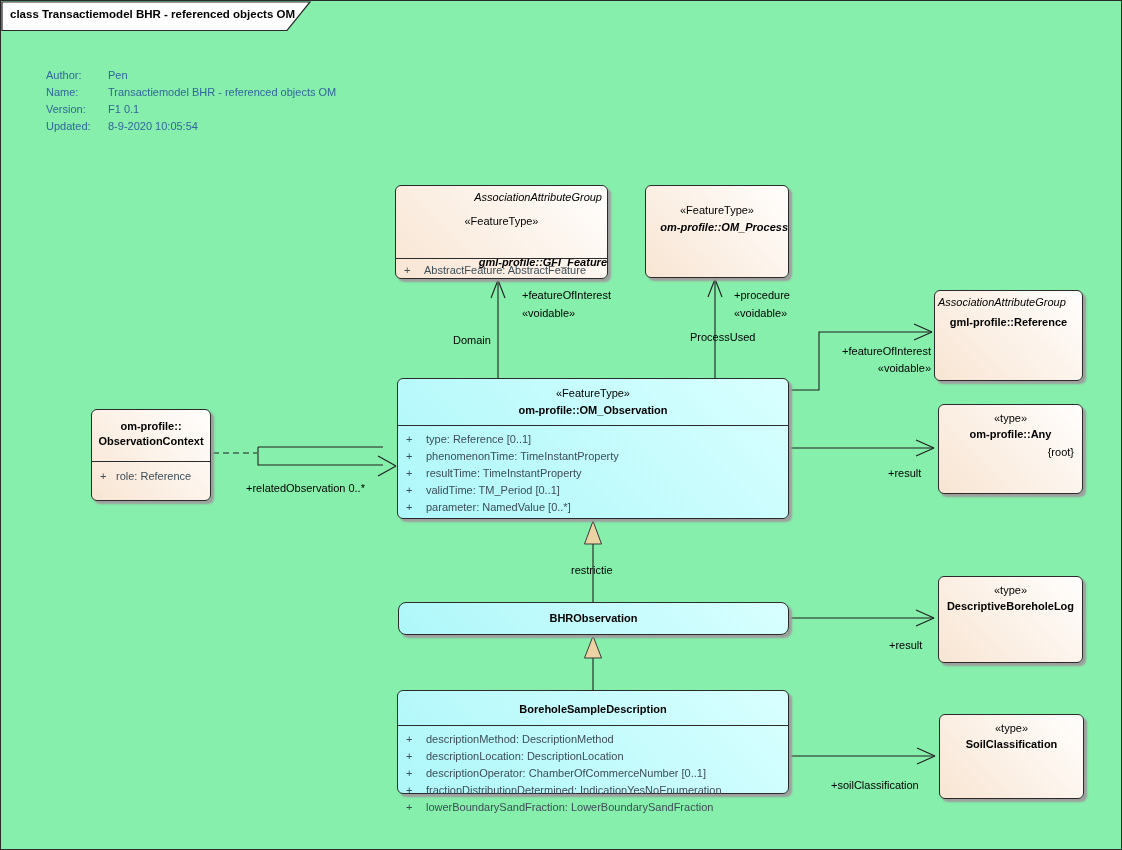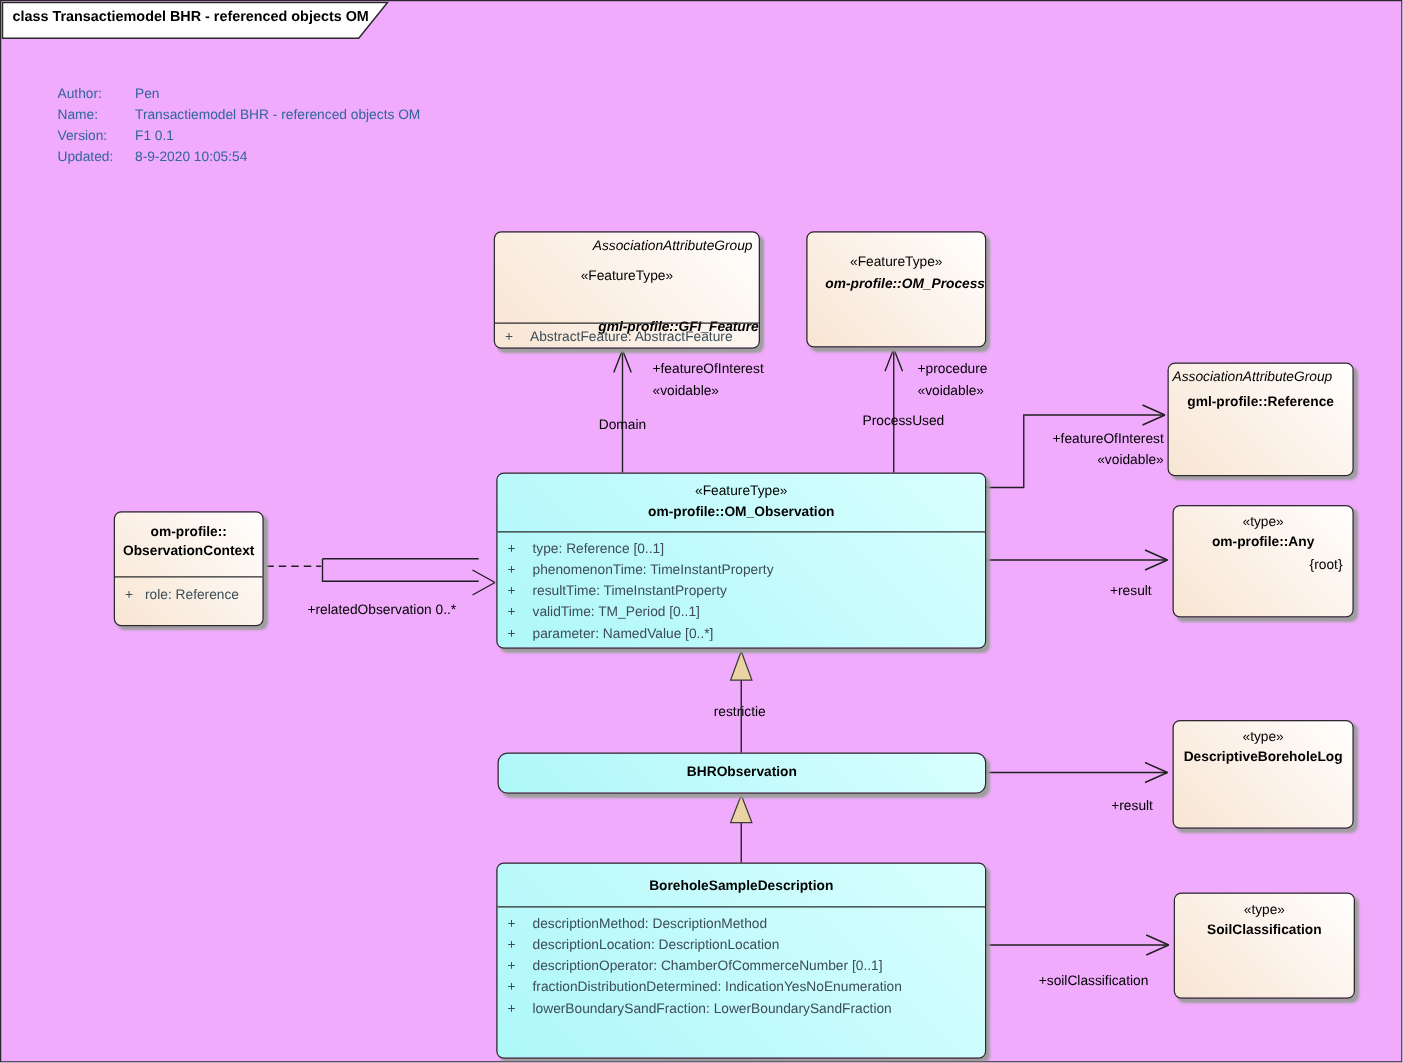--- a/index.html
+++ b/index.html
@@ -1,17 +1,17 @@
 <!DOCTYPE html>
 <html><head>
 <meta charset="utf-8">
 <style>
   html,body{margin:0;padding:0;background:#fff;}
   body{font-family:"Liberation Sans", sans-serif;}
-  .canvas{position:relative;width:1122px;height:850px;background:#f0abfc;border:1px solid #2a2a2a;box-sizing:border-box;overflow:hidden;}
+  .canvas{position:relative;width:1122px;height:850px;background:#86efac;border:1px solid #2a2a2a;box-sizing:border-box;overflow:hidden;}
   svg.wires{position:absolute;left:0;top:0;pointer-events:none;}
 
   
   .frame-tab-text{position:absolute;left:9px;top:7px;font-size:11.5px;font-weight:bold;color:#000;white-space:nowrap;z-index:4;}
 
   
   .metadata{position:absolute;left:45px;top:66px;font-size:11px;color:#31659C;z-index:2;}
   .metadata .mrow{display:flex;height:17px;line-height:17px;}
   .metadata .mlabel{width:62px;}
   .metadata .mvalue{white-space:nowrap;}
@@ -179,21 +179,21 @@
 
   <div class="uml-box bg-cyan" style="left:397px;top:601px;width:391px;height:33px;border-radius:8px;">
     <div class="bline center cname" style="top:9px;">BHRObservation</div>
   </div>
 
   <div class="uml-box bg-beige" style="left:937px;top:575px;width:145px;height:87px;">
     <div class="bline center stereo" style="top:7px;">«type»</div>
     <div class="bline center cname" style="top:23px;">DescriptiveBoreholeLog</div>
   </div>
 
-  <div class="uml-box bg-cyan" style="left:396px;top:689px;width:392px;height:157px;">
+  <div class="uml-box bg-cyan" style="left:396px;top:689px;width:392px;height:104px;">
     <div class="bline center cname" style="top:12px;">BoreholeSampleDescription</div>
     <div class="sep" style="top:34px;"></div>
     <div class="attr-row" style="top:40px;">
       <span class="attr-vis">+</span>
       <span class="attr-text">descriptionMethod: DescriptionMethod</span>
     </div>
     <div class="attr-row" style="top:57px;">
       <span class="attr-vis">+</span>
       <span class="attr-text">descriptionLocation: DescriptionLocation</span>
     </div>
@@ -211,21 +211,21 @@
     </div>
   </div>
 
   <div class="uml-box bg-beige" style="left:938px;top:713px;width:145px;height:85px;">
     <div class="bline center stereo" style="top:7px;">«type»</div>
     <div class="bline center cname" style="top:23px;">SoilClassification</div>
   </div>
 
   <div class="clabel" style="left:521px;top:288px;">+featureOfInterest</div>
   <div class="clabel" style="left:521px;top:306px;">«voidable»</div>
-  <div class="clabel" style="left:478px;top:333px;">Domain</div>
+  <div class="clabel" style="left:452px;top:333px;">Domain</div>
 
   <div class="clabel" style="left:733px;top:288px;">+procedure</div>
   <div class="clabel" style="left:733px;top:306px;">«voidable»</div>
   <div class="clabel" style="left:689px;top:330px;">ProcessUsed</div>
 
   <div class="clabel right" style="left:790px;top:344px;width:140px;">+featureOfInterest</div>
   <div class="clabel right" style="left:790px;top:361px;width:140px;">«voidable»</div>
 
   <div class="clabel" style="left:887px;top:466px;">+result</div>
 

